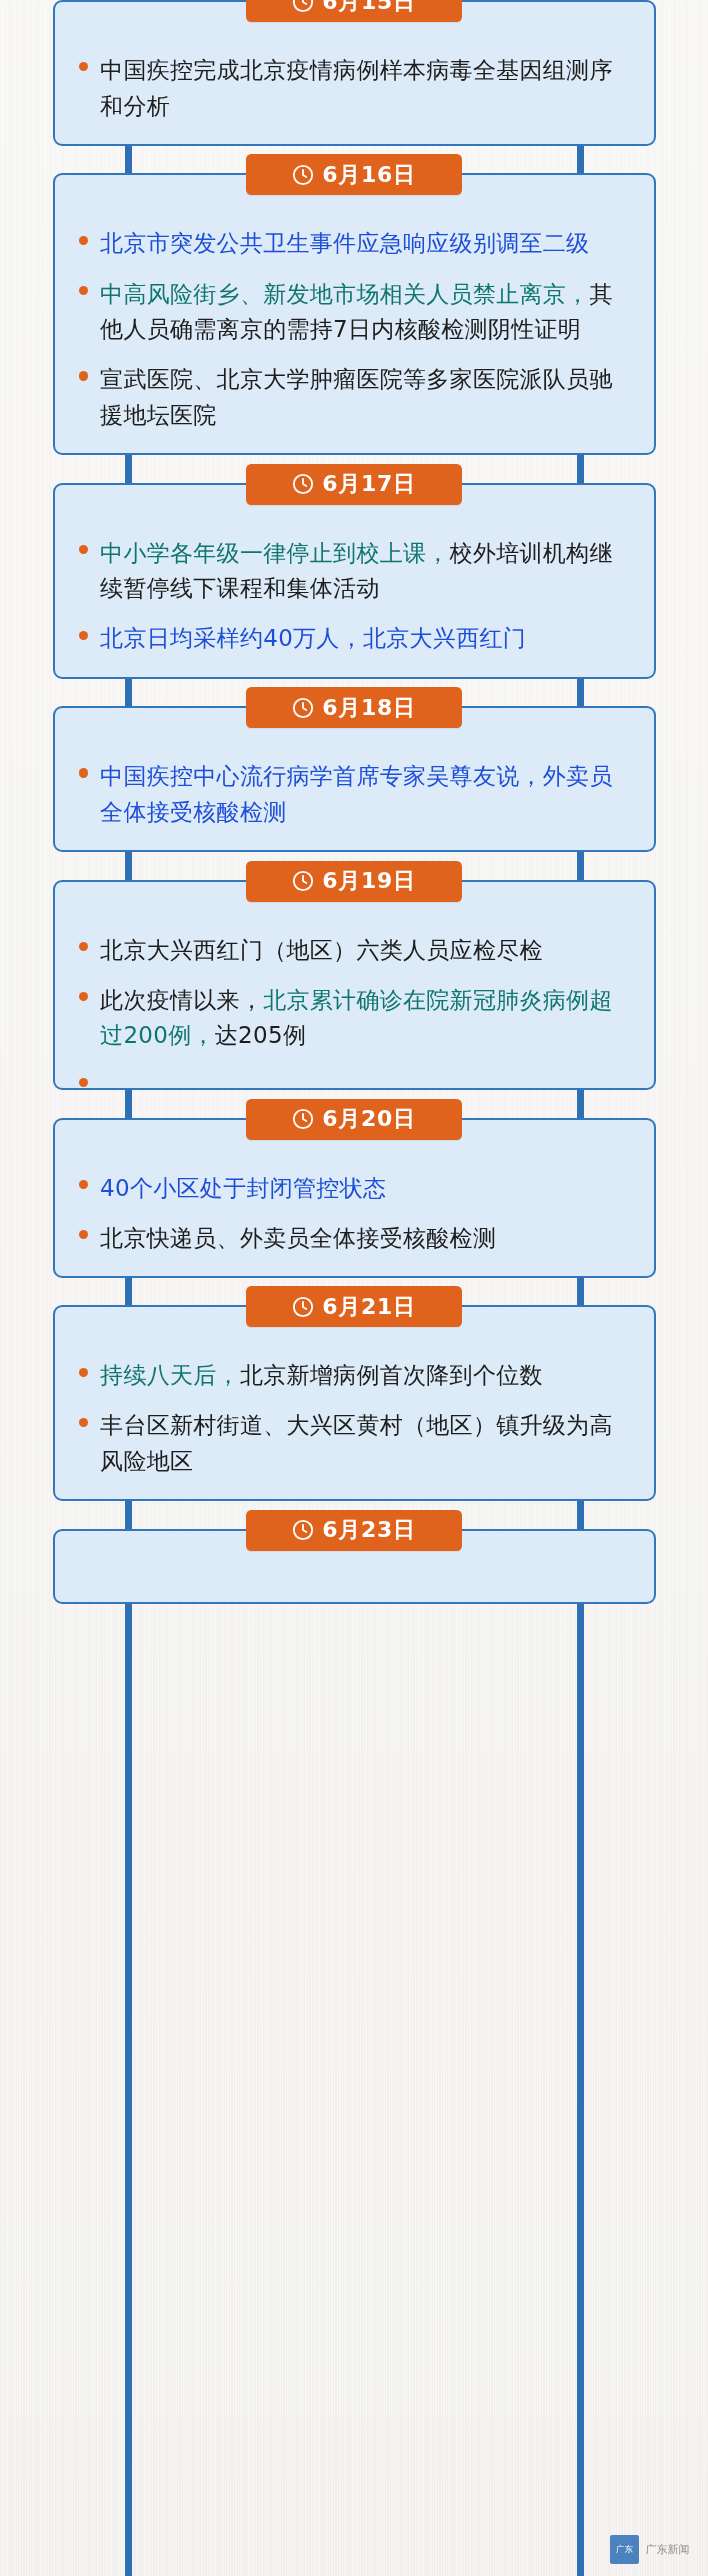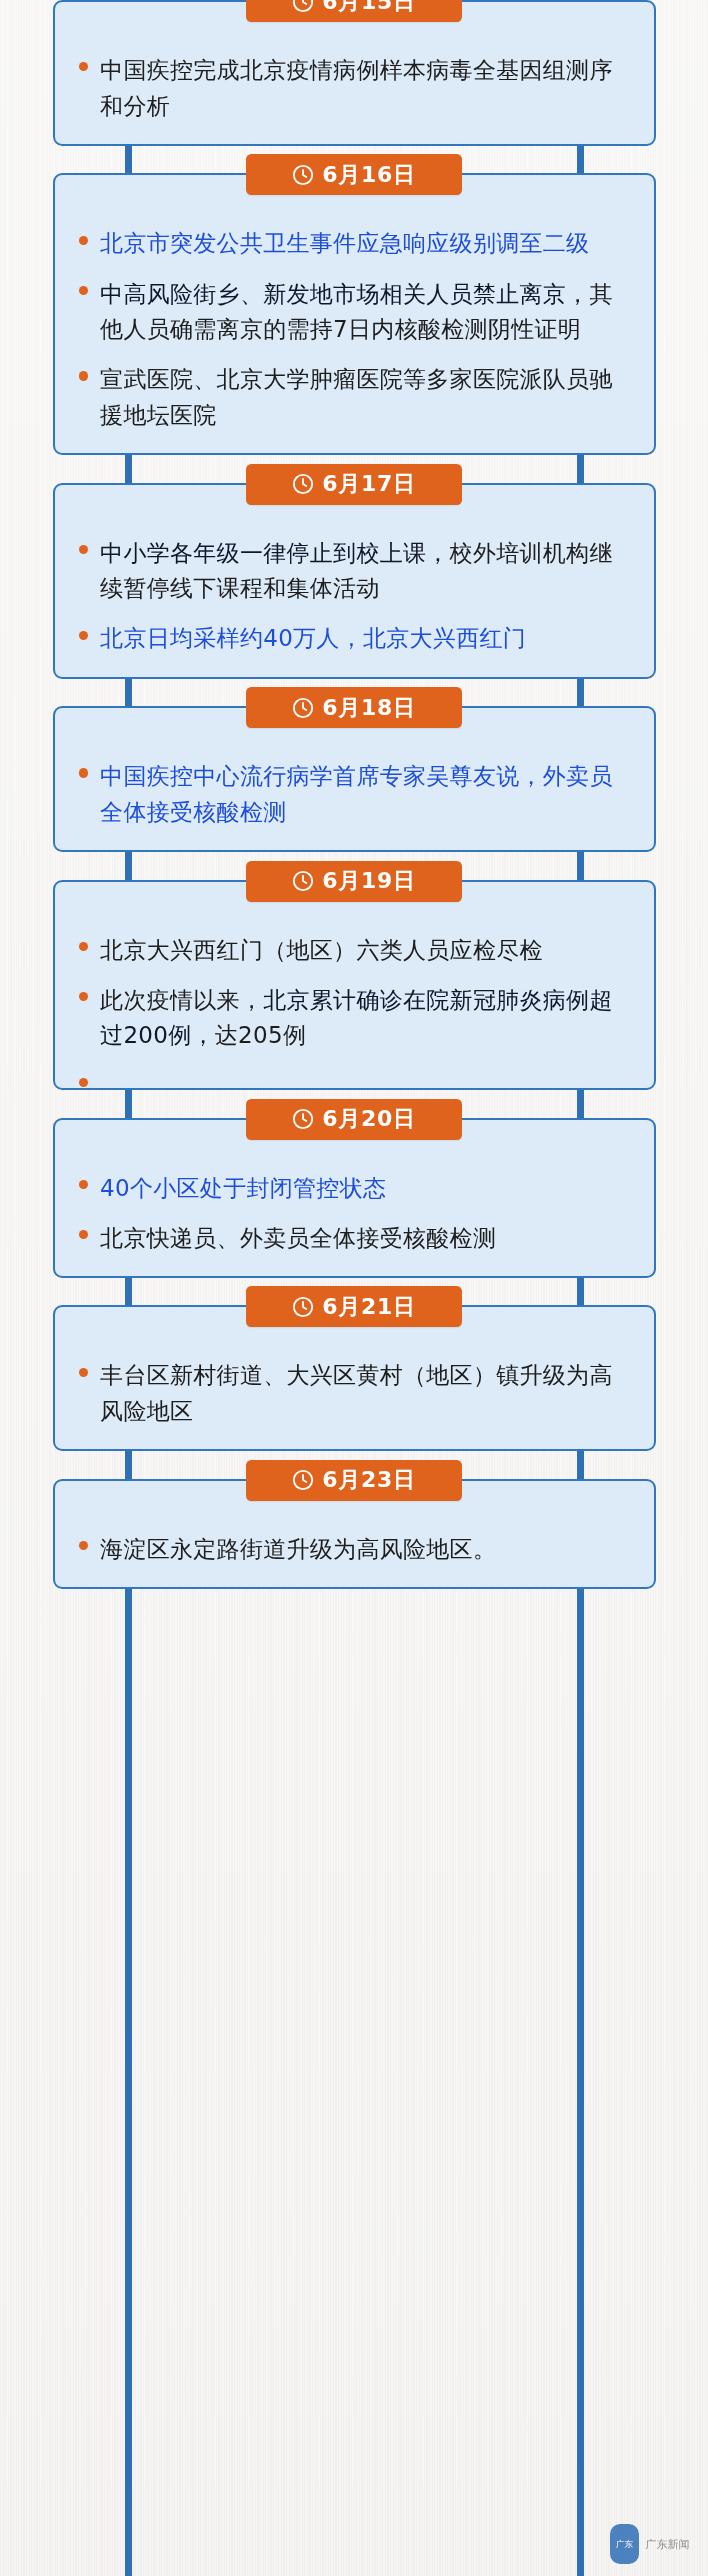--- a/index.html
+++ b/index.html
@@ -113,36 +113,36 @@
     position: absolute;
     left: 2.6px;
     top: 9.2px;
     width: 9.2px;
     height: 9.2px;
     border-radius: 50%;
     background: #e0631d;
   }
   li.orange .txt { color: #1d4ed8; }
   li.dark .txt { color: #1d1d1d; }
-  .hl { color: #0f172a; }
+  .hl { color: #0f766e; }
 
   .watermark {
     position: absolute;
     right: 18.4px;
     bottom: 11.8px;
     display: flex;
     align-items: center;
     gap: 6.6px;
     opacity: 0.85;
     z-index: 3;
   }
   .watermark .wm-badge {
     width: 29px;
-    height: 40px;
-    border-radius: 10px;
+    height: 29px;
+    border-radius: 2px;
     background: #2f6fb6;
     color: #fff;
     font-size: 8.5px;
     line-height: 1.05;
     display: flex;
     align-items: center;
     justify-content: center;
     text-align: center;
     padding: 2px;
     box-sizing: border-box;
@@ -254,36 +254,34 @@
       <div class="entry">
         <div class="card">
           <div class="date-chip">
             <span class="clock"><svg viewBox="0 0 24 24" width="22" height="22" aria-hidden="true">
                 <circle cx="12" cy="12" r="10" fill="none" stroke="#ffffff" stroke-width="2"></circle>
                 <path d="M12 6.5 V12 L15.6 14.2" fill="none" stroke="#ffffff" stroke-width="2" stroke-linecap="round" stroke-linejoin="round"></path>
               </svg></span>
             <span class="date-text">6月21日</span>
           </div>
           <ul class="bullets">
+            <li class="dark"><span class="dot"></span><span class="txt"><span class="hl">持续八天后，</span><span>北京新增病例首次降到个位数</span></span></li>
             <li class="dark"><span class="dot"></span><span class="txt">丰台区新村街道、大兴区黄村（地区）镇升级为高风险地区</span></li>
           </ul>
         </div>
       </div>
       <div class="entry">
         <div class="card">
           <div class="date-chip">
             <span class="clock"><svg viewBox="0 0 24 24" width="22" height="22" aria-hidden="true">
                 <circle cx="12" cy="12" r="10" fill="none" stroke="#ffffff" stroke-width="2"></circle>
                 <path d="M12 6.5 V12 L15.6 14.2" fill="none" stroke="#ffffff" stroke-width="2" stroke-linecap="round" stroke-linejoin="round"></path>
               </svg></span>
             <span class="date-text">6月23日</span>
           </div>
-          <ul class="bullets">
-            <li class="dark"><span class="dot"></span><span class="txt">海淀区永定路街道升级为高风险地区。</span></li>
-          </ul>
         </div>
       </div>
     </div>
 
   <div class="watermark">
     <div class="wm-badge">广东</div>
     <div class="wm-text">广东新闻</div>
   </div>
 
 </div>

